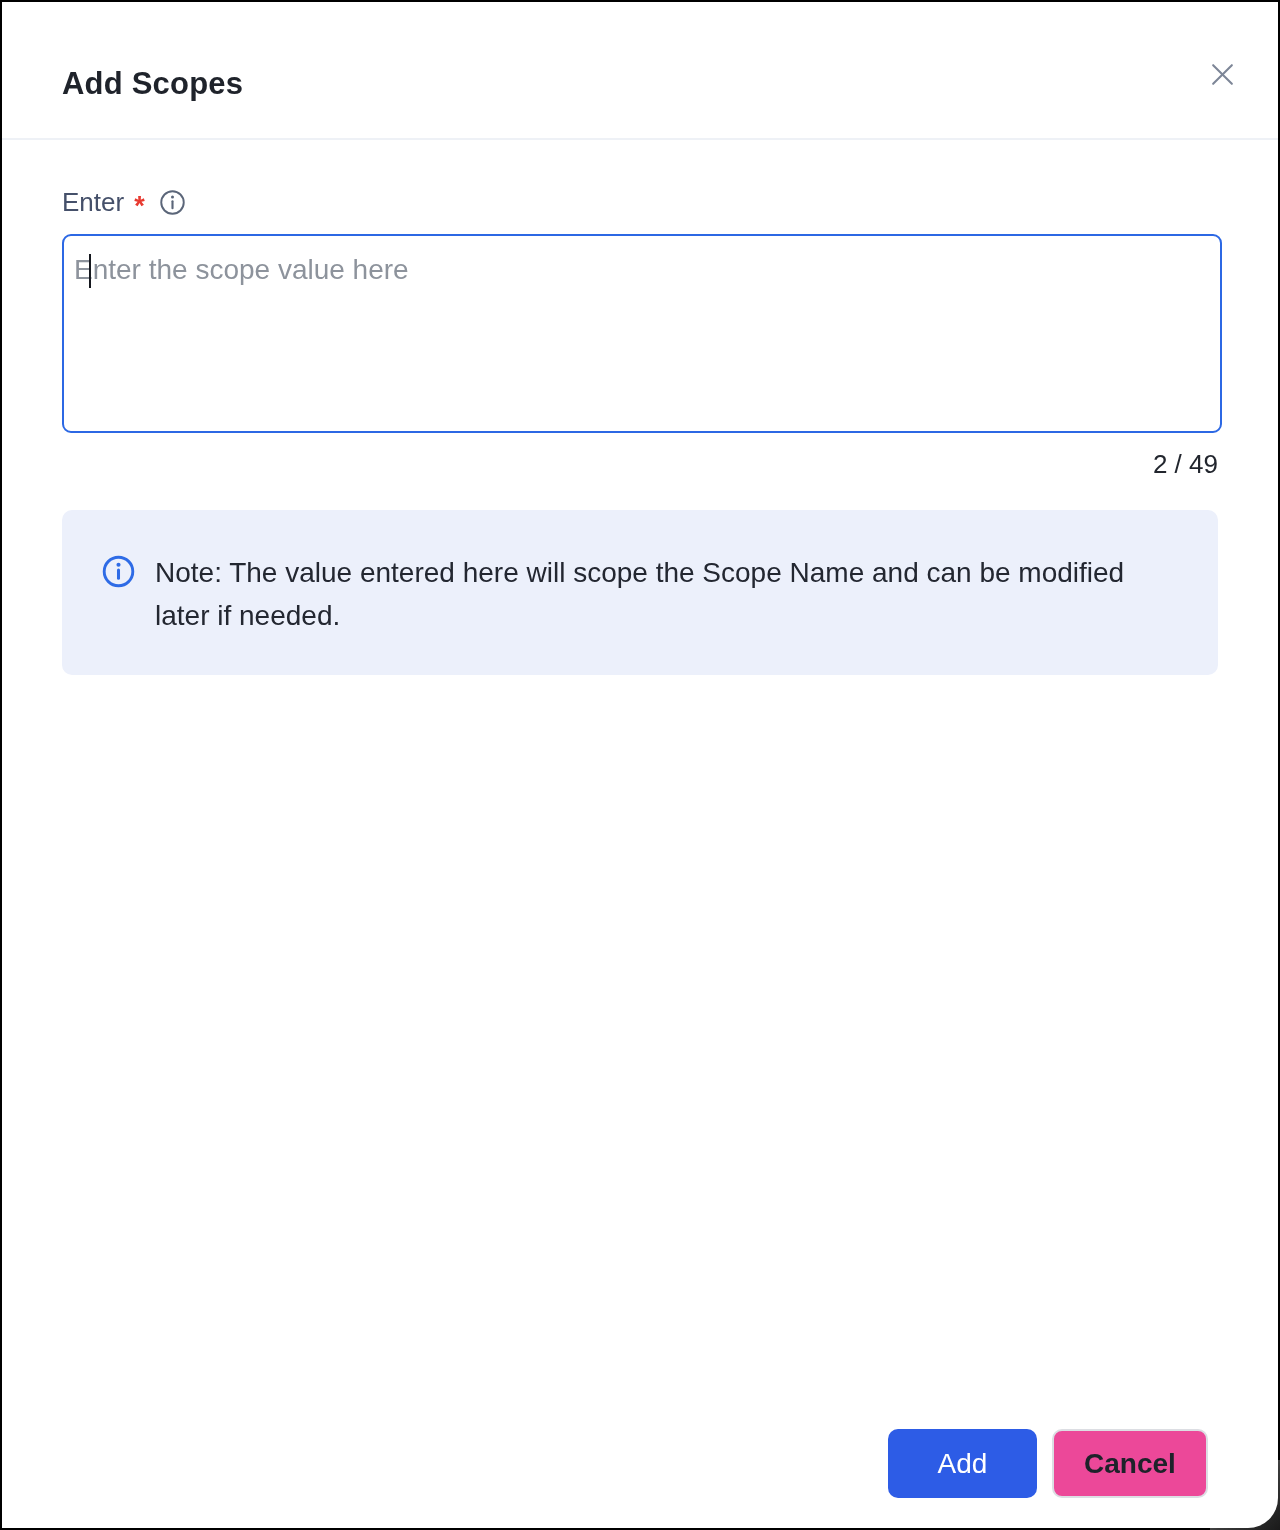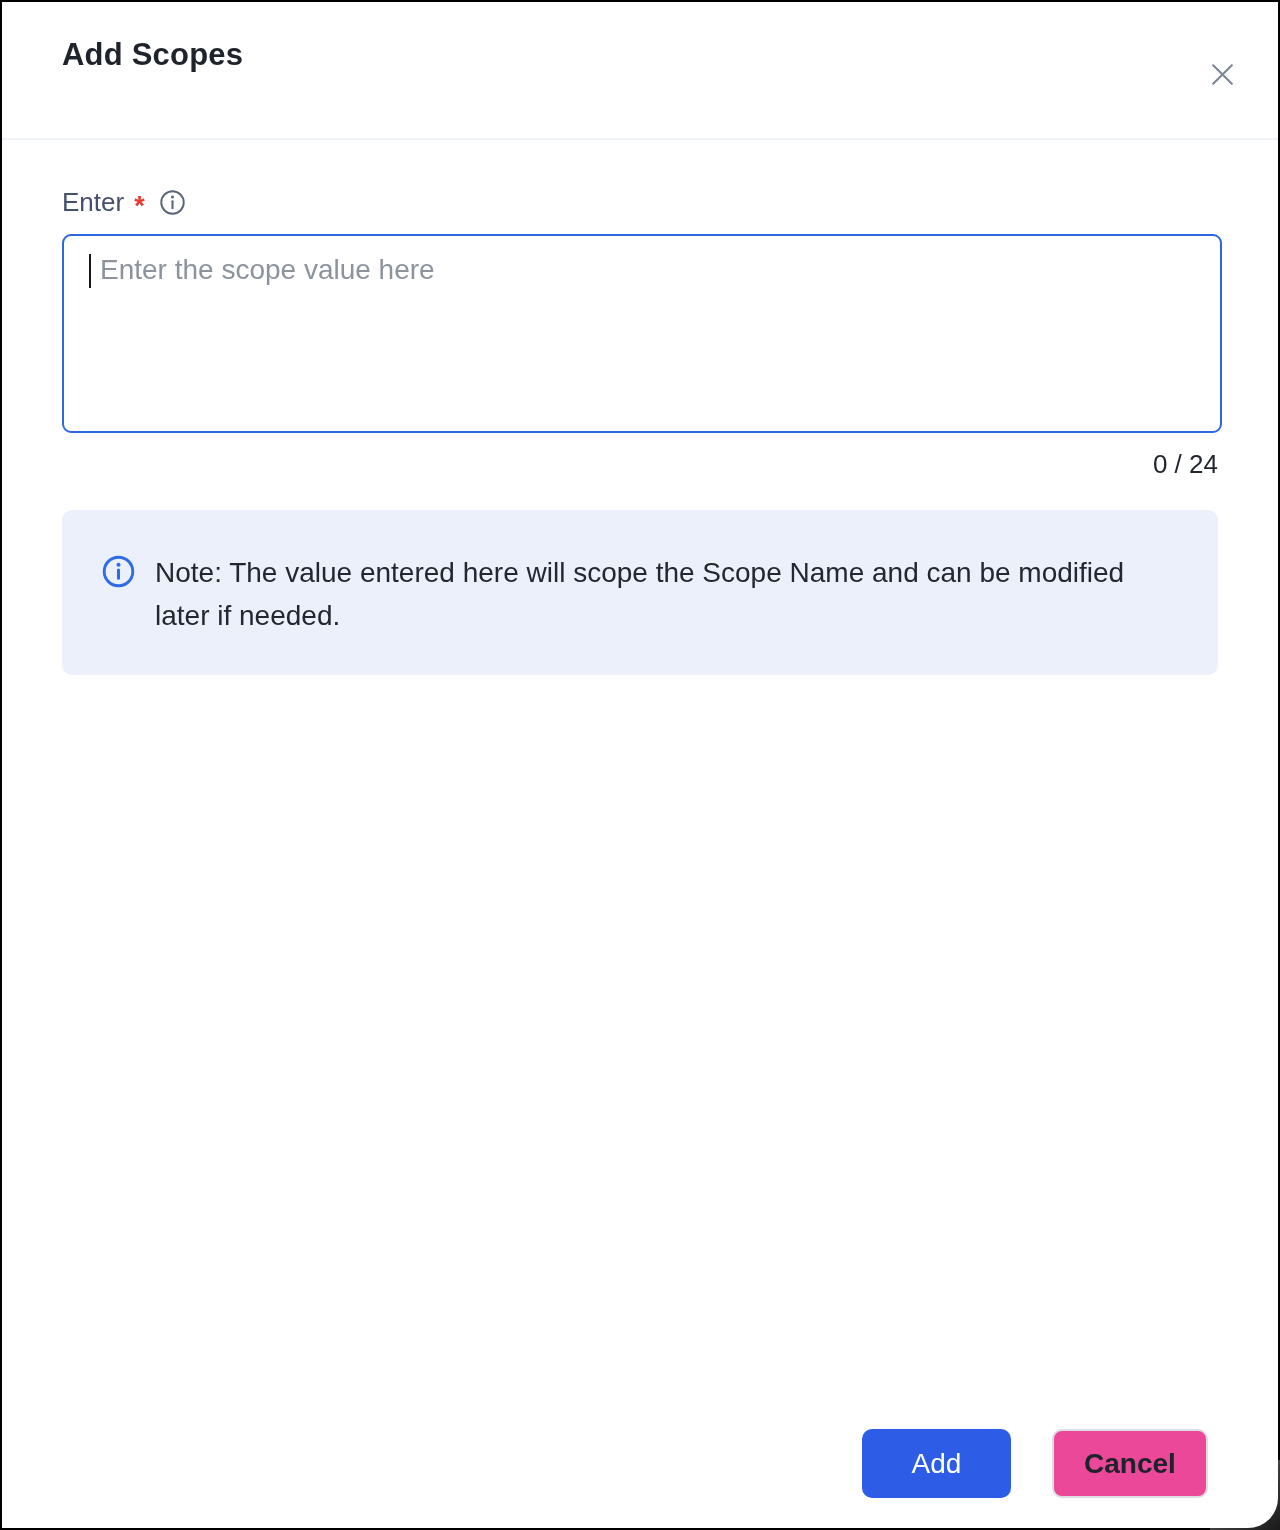--- a/index.html
+++ b/index.html
@@ -24,21 +24,21 @@
     flex-direction: column;
   }
   .dialog-header {
     position: relative;
     height: 138px;
     border-bottom: 2px solid #eef1f6;
     flex: none;
   }
   .dialog-title {
     position: absolute;
-    left: 60px; top: 35px;
+    left: 60px; top: 64px;
     font-size: 31px;
     font-weight: 600;
     letter-spacing: 0.2px;
     color: #1f232b;
   }
   .close-btn {
     position: absolute;
     right: 36px; top: 52px;
     width: 40px; height: 40px;
     background: none; border: none;
@@ -78,21 +78,21 @@
   .textarea-wrap {
     position: relative;
     margin-top: 16px;
   }
   textarea.scope-input {
     display: block;
     width: 1160px;
     height: 199px;
     border: 2px solid #2c68e4;
     border-radius: 9px;
-    padding: 18px 36px;
+    padding: 18px 10px;
     font-family: "Liberation Sans", sans-serif;
     font-size: 28px;
     color: #22262e;
     resize: none;
     outline: none;
   }
   textarea.scope-input::placeholder {
     color: #8d939c;
     opacity: 1;
   }
@@ -141,21 +141,20 @@
   }
   .btn {
     height: 69px;
     border-radius: 10px;
     font-family: "Liberation Sans", sans-serif;
     font-size: 28px;
     cursor: pointer;
     display: inline-flex;
     align-items: center;
     justify-content: center;
-    margin-left: 26px;
   }
   .btn-primary {
     width: 149px;
     background: #2d5ce6;
     border: none;
     color: #ffffff;
     font-weight: 500;
   }
   .btn-secondary {
     width: 156px;
@@ -196,21 +195,21 @@
           <circle cx="12" cy="7.1" r="1.35" fill="currentColor"></circle>
         </svg>
       </span>
     </div>
 
     <div class="textarea-wrap">
       <textarea class="scope-input" autofocus="" placeholder="Enter the scope value here" style=""></textarea>
       <div class="caret"></div>
     </div>
 
-    <div class="counter-row">0 / 24</div>
+    <div class="counter-row">2 / 49</div>
 
     <div class="note-banner">
       <span class="note-icon">
         <svg width="33" height="33" viewBox="0 0 24 24">
           <circle cx="12" cy="12" r="10.4" fill="none" stroke="currentColor" stroke-width="2.1"></circle>
           <line x1="12" y1="10.9" x2="12" y2="16.9" stroke="currentColor" stroke-width="2.2" stroke-linecap="round"></line>
           <circle cx="12" cy="7.1" r="1.5" fill="currentColor"></circle>
         </svg>
       </span>
       <div class="note-text">Note: The value entered here will scope the Scope Name and can be modified later if needed.</div>

